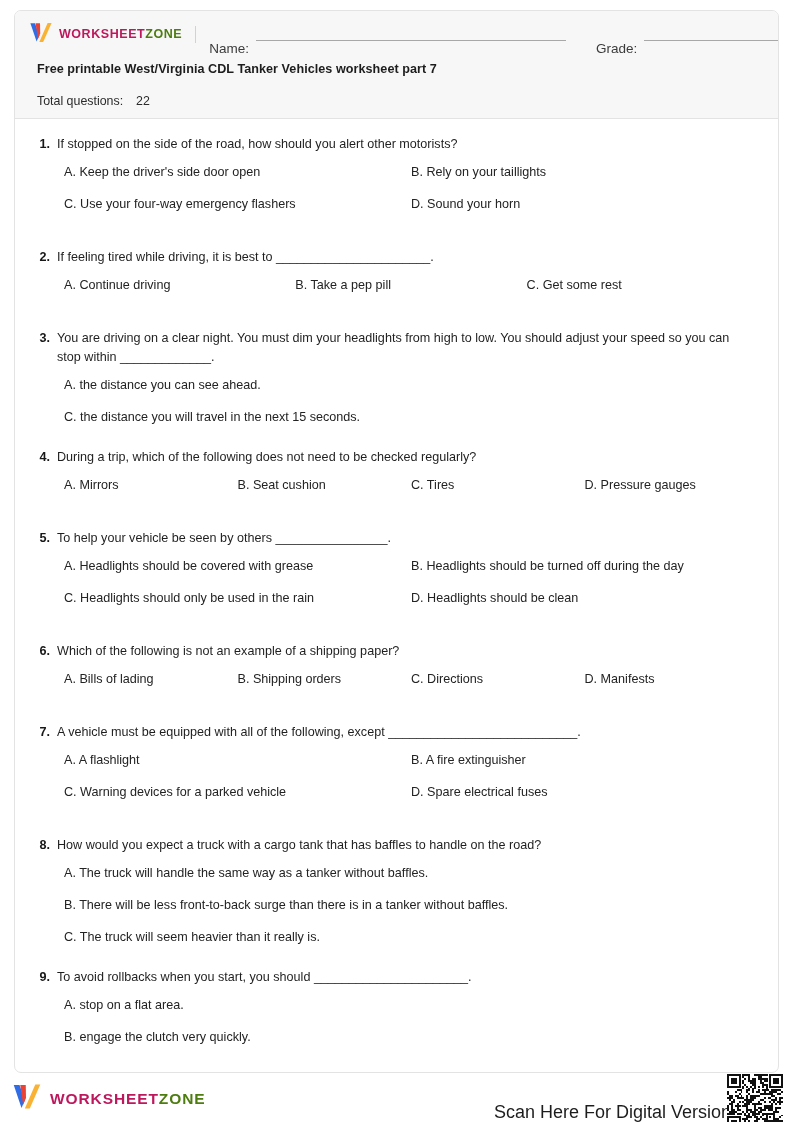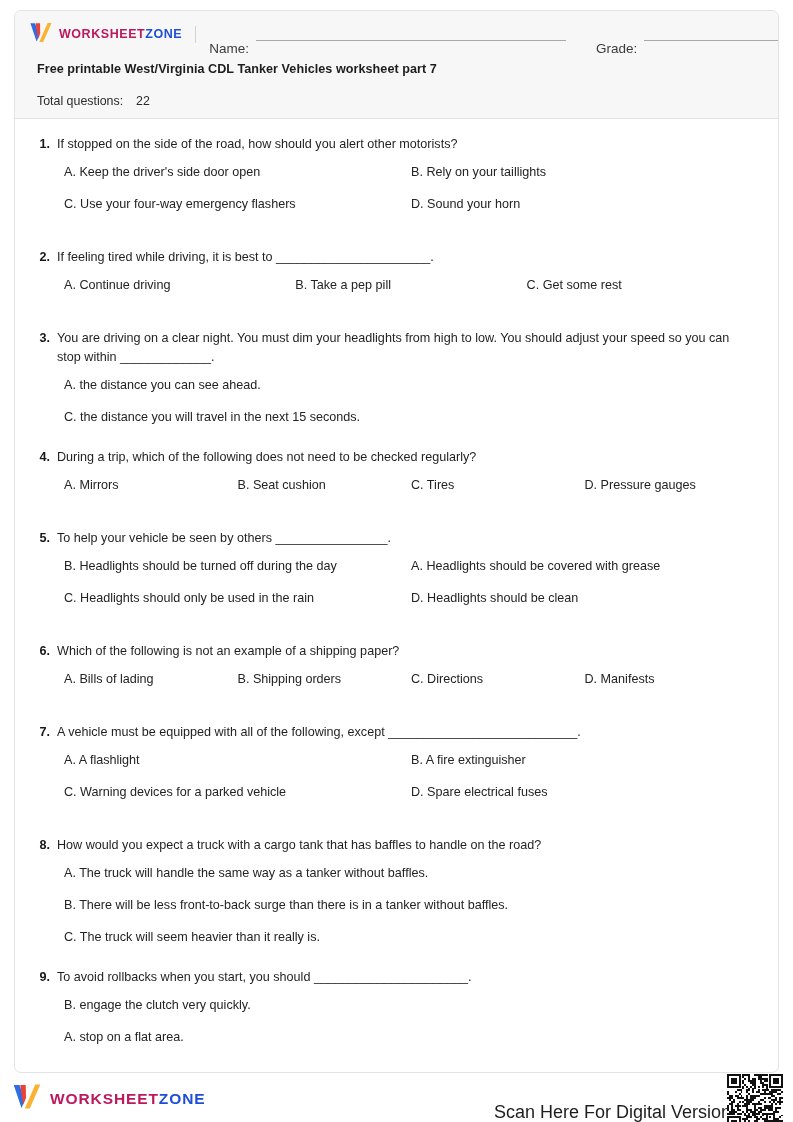--- a/index.html
+++ b/index.html
@@ -51,21 +51,21 @@
     flex: 0 0 auto;
   }
   .logo-wrap { display: flex; align-items: center; flex: 0 0 auto; }
   .logo-text {
     font-weight: 700;
     letter-spacing: .55px;
     margin-left: 6px;
     white-space: nowrap;
   }
   .lt-a { color: #be185d; }
-  .lt-b { color: #1d4ed8; margin-top: 24px; }
+  .lt-b { color: #4d7c0f; margin-top: 24px; }
 
   .hdr-divider {
     width: 1px;
     height: 17px;
     background: #d2d2d2;
     margin: 0 13px 0 13px;
     flex: 0 0 auto;
   }
   .field-label {
     font-size: 13.5px;
@@ -257,22 +257,22 @@
             <div class="opt">D. Pressure gauges</div>
           </div>
         </div>
         <div class="q-gap"></div>
         <div class="q">
           <div class="q-head">
             <div class="q-num">5.</div>
             <div class="q-text">To help your vehicle be seen by others ________________.</div>
           </div>
           <div class="opts cols2">
+            <div class="opt">A. Headlights should be covered with grease</div>
             <div class="opt">B. Headlights should be turned off during the day</div>
-            <div class="opt">A. Headlights should be covered with grease</div>
             <div class="opt">C. Headlights should only be used in the rain</div>
             <div class="opt">D. Headlights should be clean</div>
           </div>
         </div>
         <div class="q-gap"></div>
         <div class="q">
           <div class="q-head">
             <div class="q-num">6.</div>
             <div class="q-text">Which of the following is not an example of a shipping paper?</div>
           </div>
@@ -308,22 +308,22 @@
             <div class="opt">C. The truck will seem heavier than it really is.</div>
           </div>
         </div>
         <div class="q-gap"></div>
         <div class="q">
           <div class="q-head">
             <div class="q-num">9.</div>
             <div class="q-text">To avoid rollbacks when you start, you should ______________________.</div>
           </div>
           <div class="opts stack">
+            <div class="opt">A. stop on a flat area.</div>
             <div class="opt">B. engage the clutch very quickly.</div>
-            <div class="opt">A. stop on a flat area.</div>
           </div>
         </div>
       </div>
 
   </div>
 
   <div class="footer">
     <div class="footer-inner">
 
       <div class="footer-logo">

